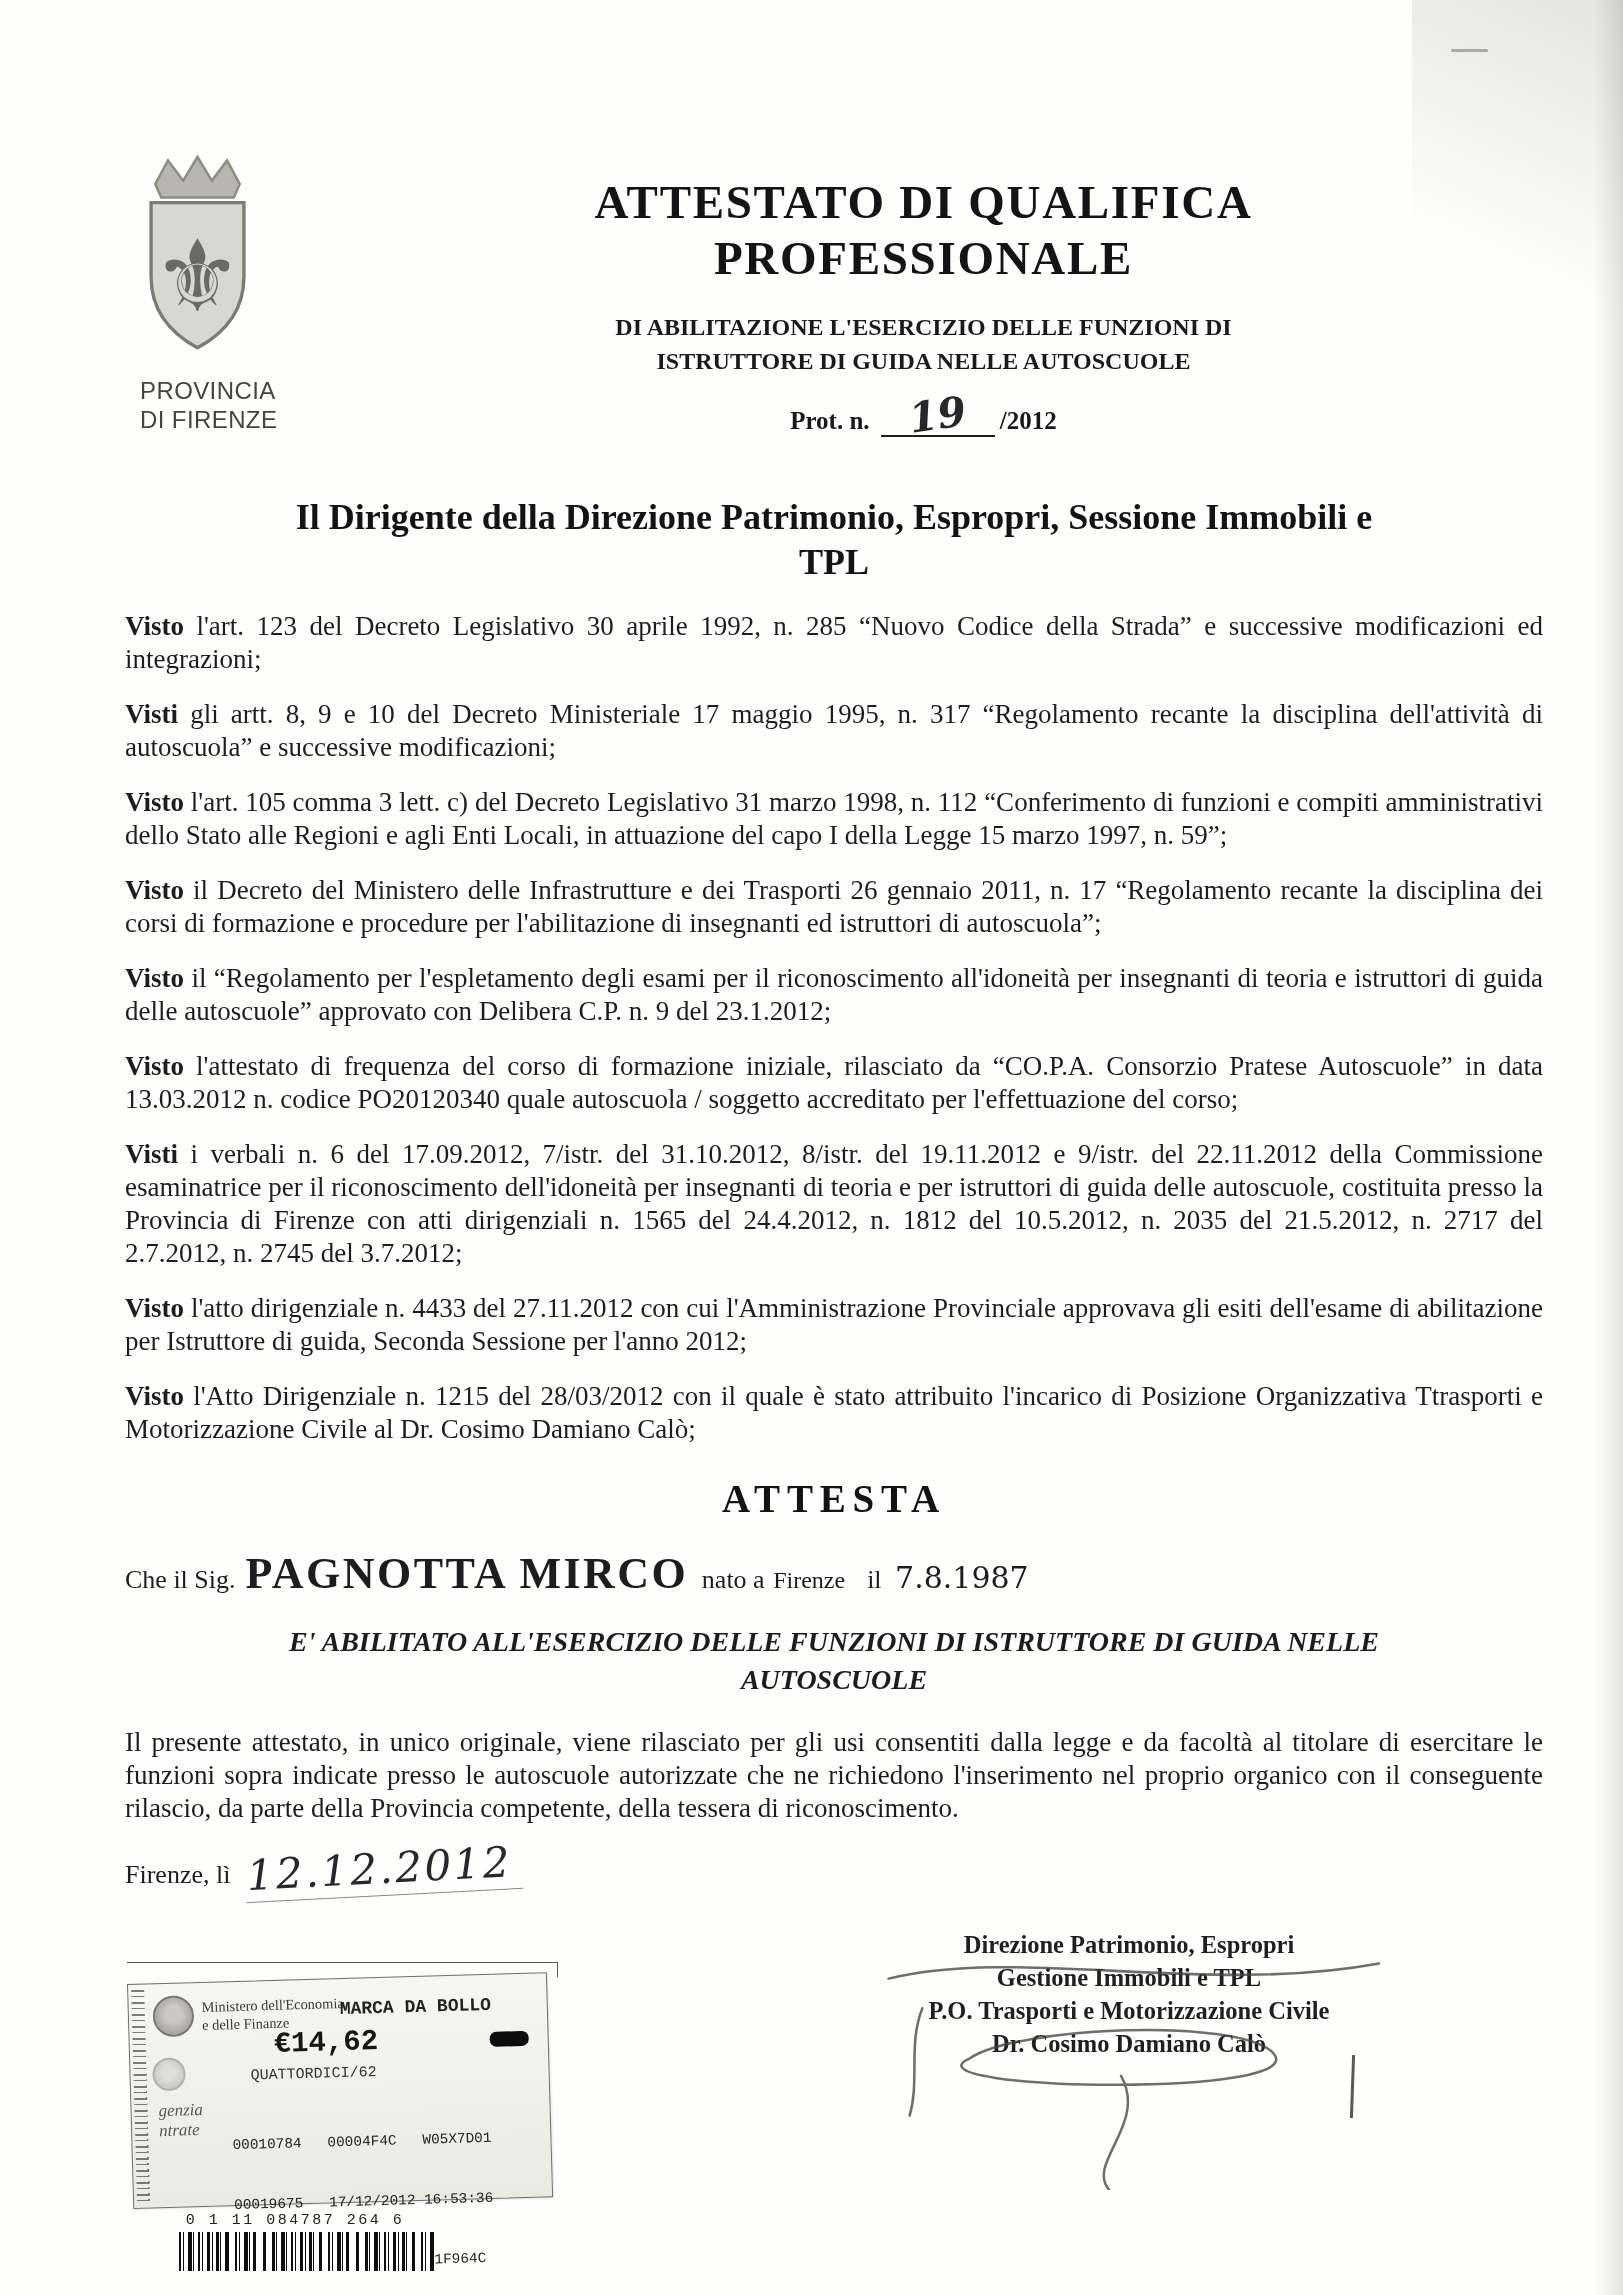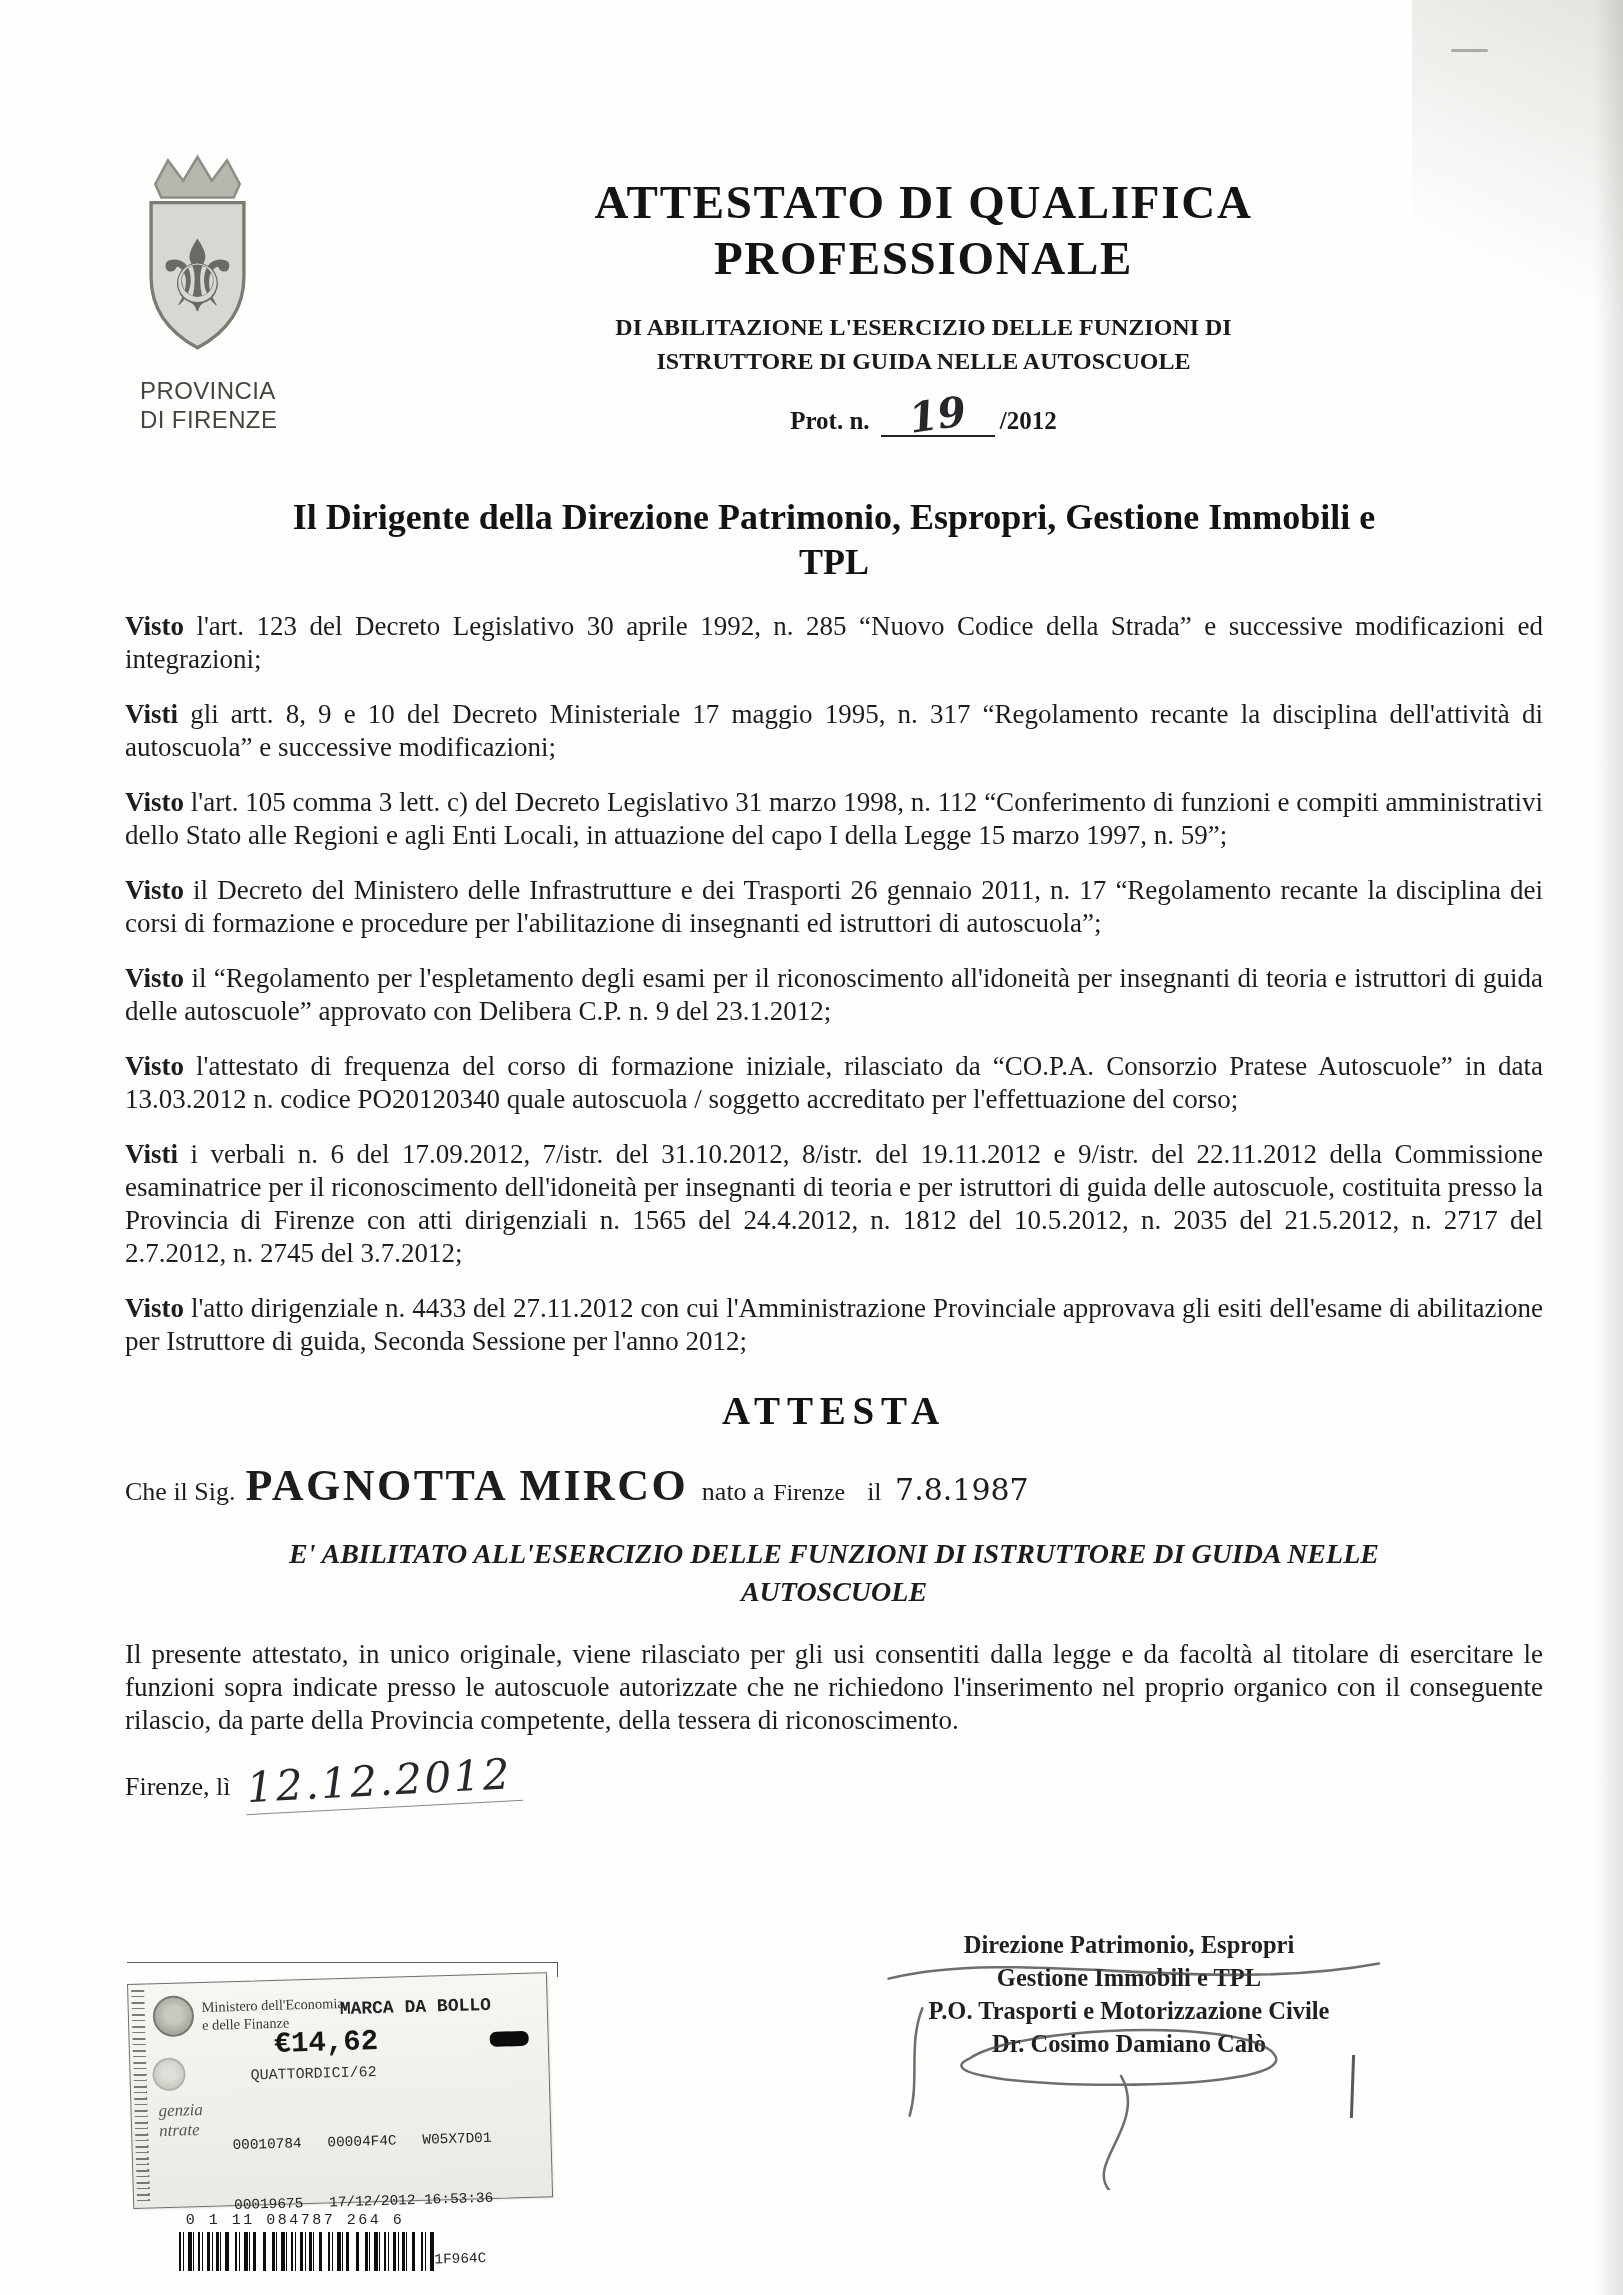--- a/index.html
+++ b/index.html
@@ -108,32 +108,33 @@
       <div>ISTRUTTORE DI GUIDA NELLE AUTOSCUOLE</div>
     </div>
     <div class="prot-line">
       <span>Prot. n.</span>
       <span class="prot-fill"><span class="handwritten-number">19</span></span><span>/2012</span>
     </div>
   </header>
 
   <main class="main-col">
     <h2 class="dirigente">
-      <div>Il Dirigente della Direzione Patrimonio, Espropri, Gestione Immobili e</div>
+      <div>Il Dirigente della Direzione Patrimonio, Espropri, Sessione Immobili e</div>
       <div>TPL</div>
     </h2>
 
     <p class="para"><b class="lead">Visto</b> <span>l'art. 123 del Decreto Legislativo 30 aprile 1992, n. 285 “Nuovo Codice della Strada” e successive modificazioni ed integrazioni;</span></p>
     <p class="para"><b class="lead">Visti</b> <span>gli artt. 8, 9 e 10 del Decreto Ministeriale 17 maggio 1995, n. 317 “Regolamento recante la disciplina dell'attività di autoscuola” e successive modificazioni;</span></p>
     <p class="para"><b class="lead">Visto</b> <span>l'art. 105 comma 3 lett. c) del Decreto Legislativo 31 marzo 1998, n. 112 “Conferimento di funzioni e compiti amministrativi dello Stato alle Regioni e agli Enti Locali, in attuazione del capo I della Legge 15 marzo 1997, n. 59”;</span></p>
     <p class="para"><b class="lead">Visto</b> <span>il Decreto del Ministero delle Infrastrutture e dei Trasporti 26 gennaio 2011, n. 17 “Regolamento recante la disciplina dei corsi di formazione e procedure per l'abilitazione di insegnanti ed istruttori di autoscuola”;</span></p>
     <p class="para"><b class="lead">Visto</b> <span>il “Regolamento per l'espletamento degli esami per il riconoscimento all'idoneità per insegnanti di teoria e istruttori di guida delle autoscuole” approvato con Delibera C.P. n. 9 del 23.1.2012;</span></p>
     <p class="para"><b class="lead">Visto</b> <span>l'attestato di frequenza del corso di formazione iniziale, rilasciato da “CO.P.A. Consorzio Pratese Autoscuole” in data 13.03.2012 n. codice PO20120340 quale autoscuola / soggetto accreditato per l'effettuazione del corso;</span></p>
     <p class="para"><b class="lead">Visti</b> <span>i verbali n. 6 del 17.09.2012, 7/istr. del 31.10.2012, 8/istr. del 19.11.2012 e 9/istr. del 22.11.2012 della Commissione esaminatrice per il riconoscimento dell'idoneità per insegnanti di teoria e per istruttori di guida delle autoscuole, costituita presso la Provincia di Firenze con atti dirigenziali n. 1565 del 24.4.2012, n. 1812 del 10.5.2012, n. 2035 del 21.5.2012, n. 2717 del 2.7.2012, n. 2745 del 3.7.2012;</span></p>
     <p class="para"><b class="lead">Visto</b> <span>l'atto dirigenziale n. 4433 del 27.11.2012 con cui l'Amministrazione Provinciale approvava gli esiti dell'esame di abilitazione per Istruttore di guida, Seconda Sessione per l'anno 2012;</span></p>
+    <p class="para"><b class="lead">Visto</b> <span>l'Atto Dirigenziale n. 1215 del 28/03/2012 con il quale è stato attribuito l'incarico di Posizione Organizzativa Ttrasporti e Motorizzazione Civile al Dr. Cosimo Damiano Calò;</span></p>
 
     <h3 class="attesta">ATTESTA</h3>
 
     <p class="subject-line">
       <span>Che il Sig.</span><span class="subject-name">PAGNOTTA MIRCO</span><span>nato a</span><span class="subject-birthplace">Firenze</span><span>il</span><span class="subject-birthdate">7.8.1987</span>
     </p>
 
     <p class="abilitato">
       <span>E' ABILITATO ALL'ESERCIZIO DELLE FUNZIONI DI ISTRUTTORE DI GUIDA NELLE</span><br>
       <span>AUTOSCUOLE</span>

